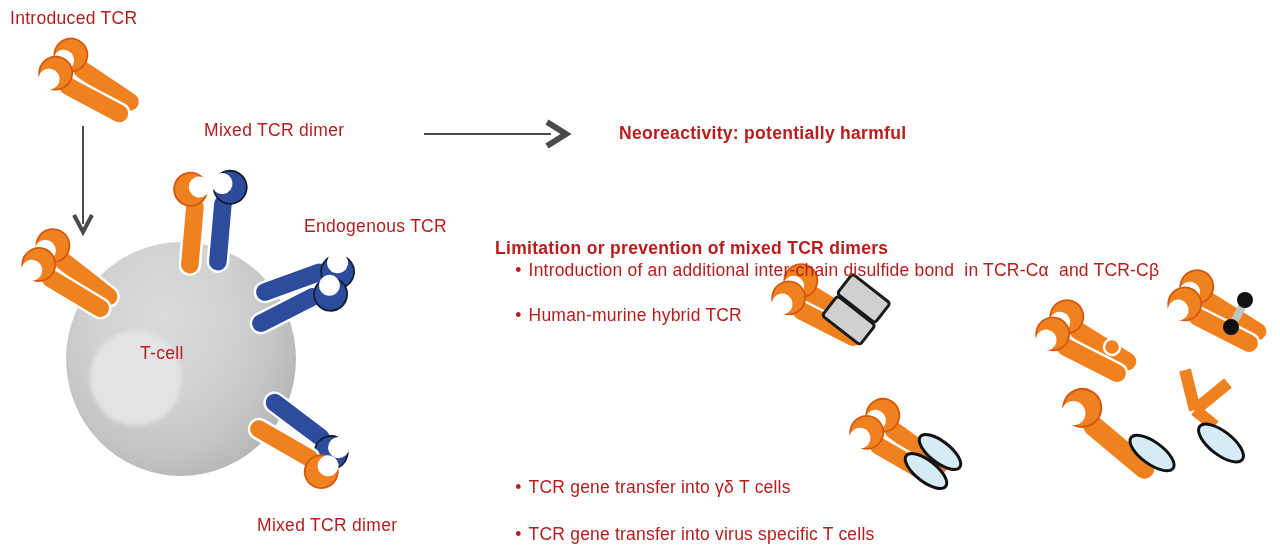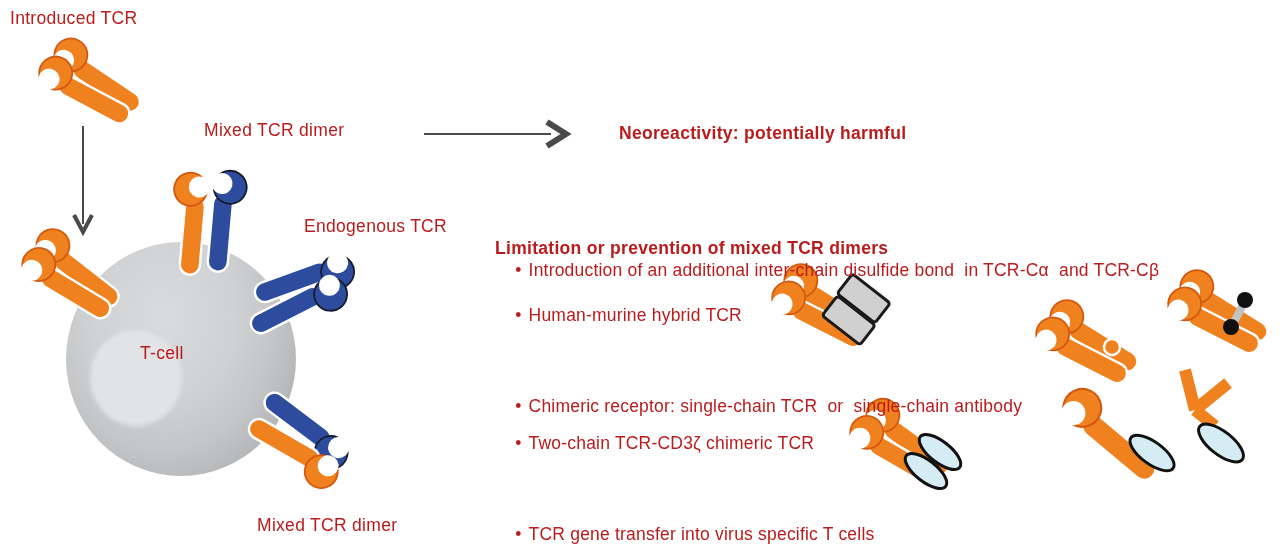--- a/index.html
+++ b/index.html
@@ -146,23 +146,20 @@
   <div class="lbl" style="left:257px; top:515px;">Mixed TCR dimer</div>
 
   <div class="lbl bold" style="left:495px; top:203px;margin-top:35px;">Limitation or prevention of mixed TCR dimers</div>
 
   <div class="bullet" style="top:284px;">
     <span class="mark">•</span><span>Human-murine hybrid TCR</span>
   </div>
   <div class="bullet" style="top:239px;">
     <span class="mark">•</span><span>Introduction of an additional inter-chain disulfide bond  in TCR-Cα  and TCR-Cβ</span>
   </div>
-  <div class="bullet" style="top:375px;">
-    <span class="mark">•</span><span>Chimeric receptor: single-chain TCR  or  single-chain antibody</span>
-  </div>
-  <div class="bullet" style="top:412px;">
-    <span class="mark">•</span><span>Two-chain TCR-CD3ζ chimeric TCR</span>
+  <div class="bullet" style="top:456px;">
+    <span class="mark">•</span><span>TCR gene transfer into γδ T cells</span>
   </div>
   <div class="bullet" style="top:503px;">
     <span class="mark">•</span><span>TCR gene transfer into virus specific T cells</span>
   </div>
 
 </div>
 
 </body></html>

